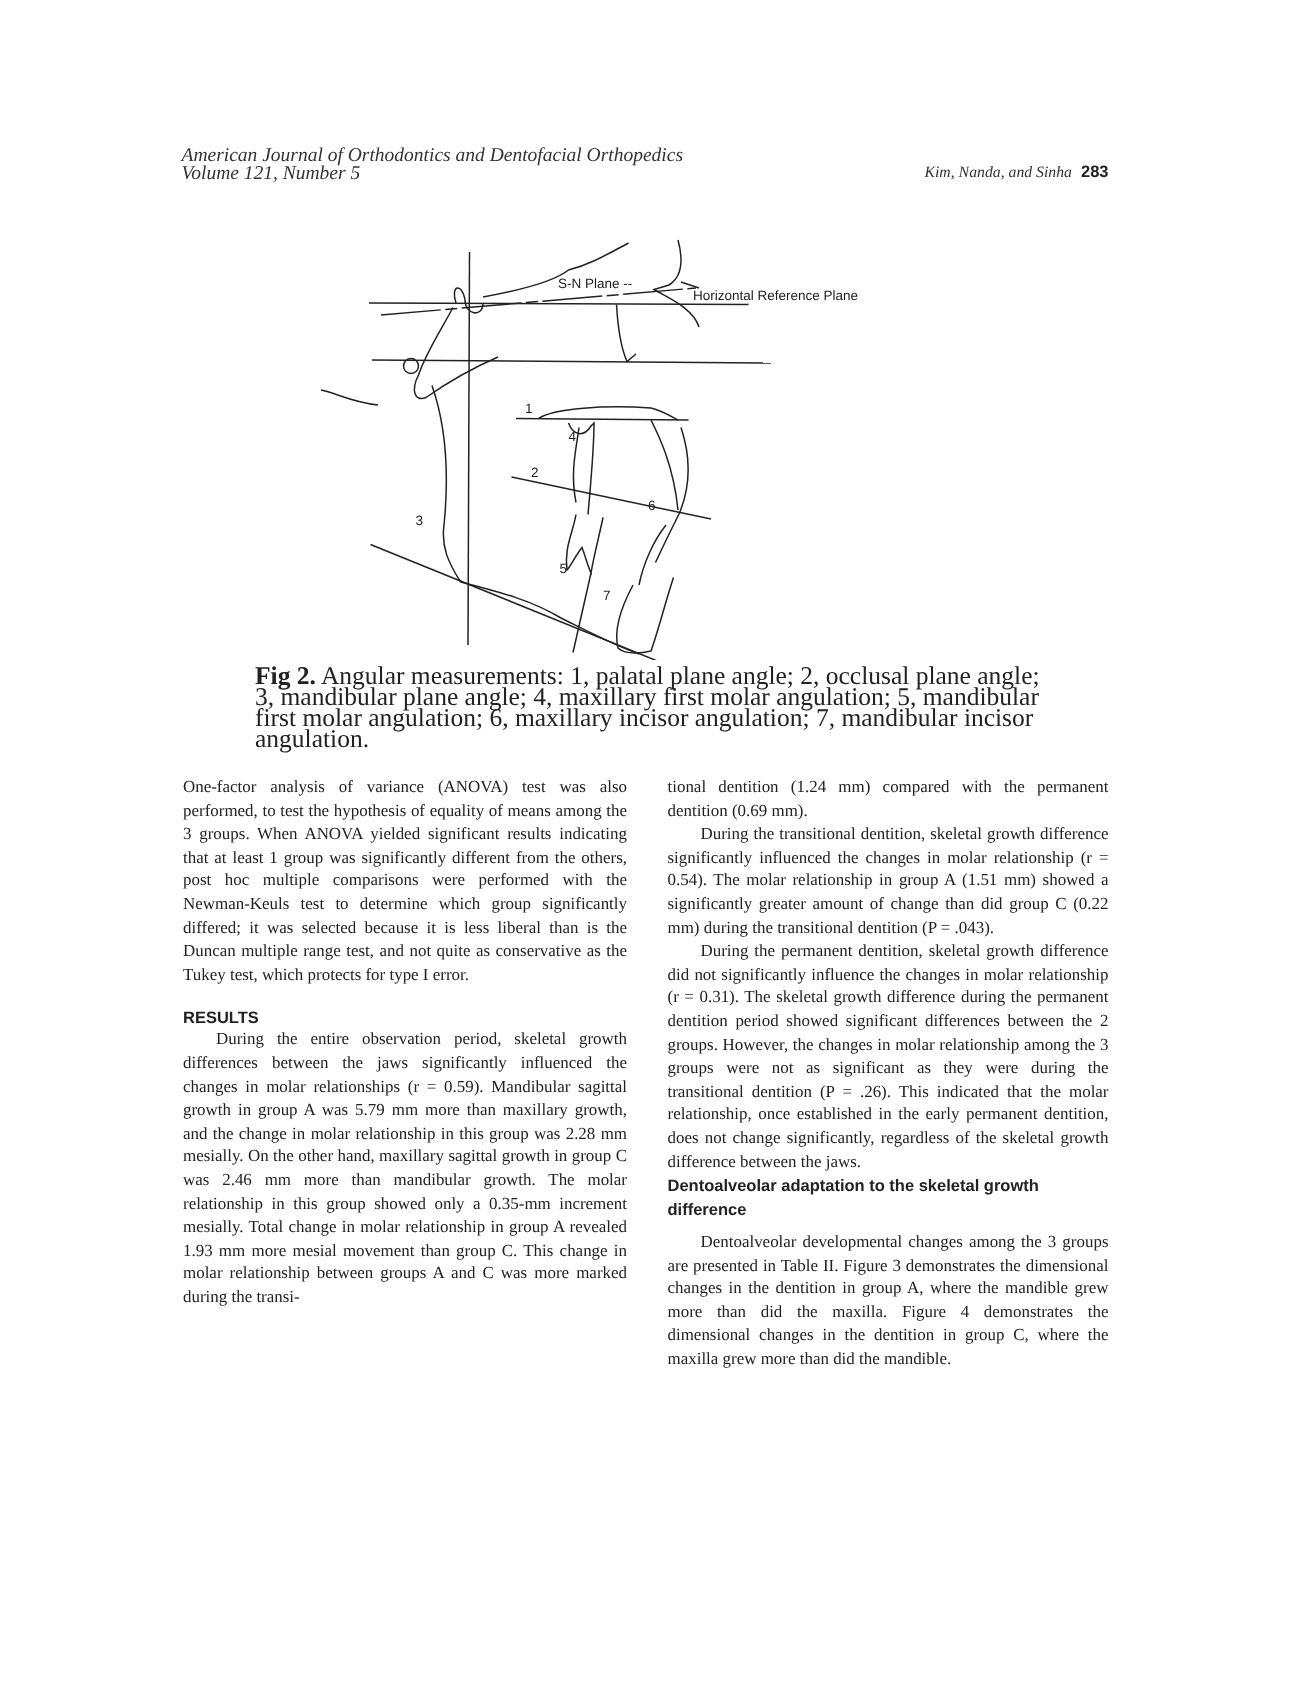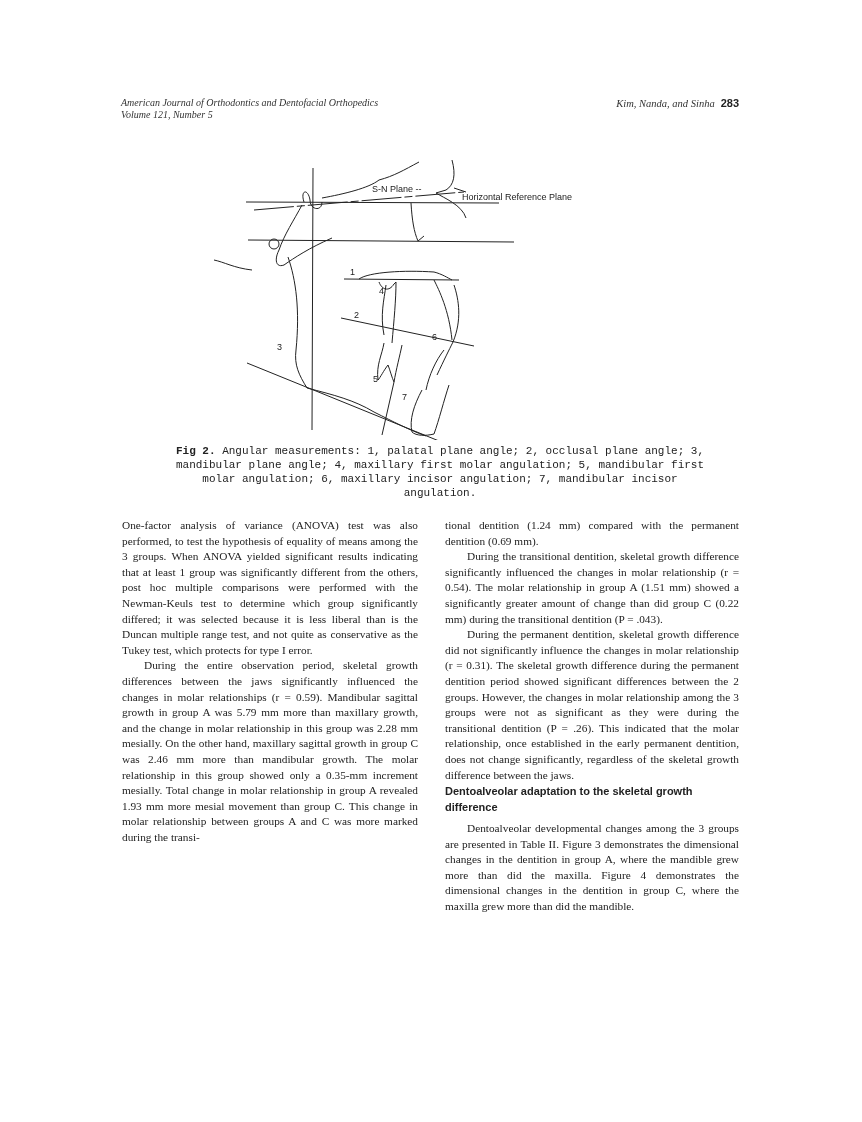--- a/index.html
+++ b/index.html
@@ -1,24 +1,24 @@
 <!DOCTYPE html>
 <html><head>
   <meta charset="utf-8">
   <style>
     html, body { margin: 0; padding: 0; background: #ffffff; }
     body { width: 862px; height: 1122px; position: relative; overflow: hidden; color: #222; }
     .running-head { position: absolute; top: 97px; left: 121px; width: 618px; font-family: "Liberation Serif", serif; }
-    .rh-left { position: absolute; left: 0; top: 0; font-style: italic; font-size: 10px; line-height: 12px; color: #333; }
-    .rh-right { position: absolute; right: 0; top: 0; font-size: 10.5px; line-height: 12px; color: #333; }
+    .rh-left { position: absolute; left: 0; top: 0; font-style: italic; font-size: 13px; line-height: 12px; color: #333; }
+    .rh-right { position: absolute; right: 0; top: 12px; font-size: 10.5px; line-height: 12px; color: #333; }
     .rh-right .author { font-style: italic; }
     .rh-right .pagenum { font-family: "Liberation Sans", sans-serif; font-weight: bold; font-size: 11px; margin-left: 6px; color: #222; }
     .figure { position: absolute; left: 204px; top: 150px; width: 400px; height: 290px; }
     .figure svg { width: 400px; height: 290px; }
-    .caption { position: absolute; left: 170px; top: 444px; width: 540px; font-family: Liberation Mono, monospace; font-size: 11px; line-height: 14px; color: #222; text-align: center; }
+    .caption { position: absolute; left: 170px; top: 444px; width: 540px; font-family: Liberation Serif, serif; font-size: 17px; line-height: 14px; color: #222; }
     .caption b { font-weight: bold; }
     .col { position: absolute; font-family: "Liberation Serif", serif; font-size: 11.3px; line-height: 15.6px; color: #222; text-align: justify; }
     .col-left { left: 122px; top: 518px; width: 296px; }
     .col-right { left: 445px; top: 518px; width: 294px; }
     .col p { margin: 0; }
     .col p.indent { text-indent: 22px; }
     .h-section { font-family: "Liberation Sans", sans-serif; font-weight: bold; font-size: 11px; line-height: 14px; margin-top: 14px; }
     .h-sub { font-family: "Liberation Sans", sans-serif; font-weight: bold; font-size: 11px; line-height: 16px; margin: 0 0 6px 0; text-align: left; }
     .fig-label { font-family: "Liberation Sans", sans-serif; font-size: 9px; fill: #222; }
   </style>
@@ -92,20 +92,21 @@
     <text class="fig-label" x="198" y="250">7</text>
   </svg>
 </div>
 
 <div class="caption">
   <b>Fig 2.</b><span> Angular measurements: 1, palatal plane angle; 2, occlusal plane angle; 3, mandibular plane angle; 4, maxillary first molar angulation; 5, mandibular first molar angulation; 6, maxillary incisor angulation; 7, mandibular incisor angulation.</span>
 </div>
 
 <div class="col col-left">
   <p>One-factor analysis of variance (ANOVA) test was also performed, to test the hypothesis of equality of means among the 3 groups. When ANOVA yielded significant results indicating that at least 1 group was significantly different from the others, post hoc multiple comparisons were performed with the Newman-Keuls test to determine which group significantly differed; it was selected because it is less liberal than is the Duncan multiple range test, and not quite as conservative as the Tukey test, which protects for type I error.</p>
+  <div class="h-section">RESULTS</div>
   <p class="indent">During the entire observation period, skeletal growth differences between the jaws significantly influenced the changes in molar relationships (r = 0.59). Mandibular sagittal growth in group A was 5.79 mm more than maxillary growth, and the change in molar relationship in this group was 2.28 mm mesially. On the other hand, maxillary sagittal growth in group C was 2.46 mm more than mandibular growth. The molar relationship in this group showed only a 0.35-mm increment mesially. Total change in molar relationship in group A revealed 1.93 mm more mesial movement than group C. This change in molar relationship between groups A and C was more marked during the transi-</p>
 </div>
 
 <div class="col col-right">
   <p>tional dentition (1.24 mm) compared with the permanent dentition (0.69 mm).</p>
   <p class="indent">During the transitional dentition, skeletal growth difference significantly influenced the changes in molar relationship (r = 0.54). The molar relationship in group A (1.51 mm) showed a significantly greater amount of change than did group C (0.22 mm) during the transitional dentition (P = .043).</p>
   <p class="indent">During the permanent dentition, skeletal growth difference did not significantly influence the changes in molar relationship (r = 0.31). The skeletal growth difference during the permanent dentition period showed significant differences between the 2 groups. However, the changes in molar relationship among the 3 groups were not as significant as they were during the transitional dentition (P = .26). This indicated that the molar relationship, once established in the early permanent dentition, does not change significantly, regardless of the skeletal growth difference between the jaws.</p>
   <div class="h-sub" style="">Dentoalveolar adaptation to the skeletal growth difference</div>
   <p class="indent">Dentoalveolar developmental changes among the 3 groups are presented in Table II. Figure 3 demonstrates the dimensional changes in the dentition in group A, where the mandible grew more than did the maxilla. Figure 4 demonstrates the dimensional changes in the dentition in group C, where the maxilla grew more than did the mandible.</p>
 </div>

